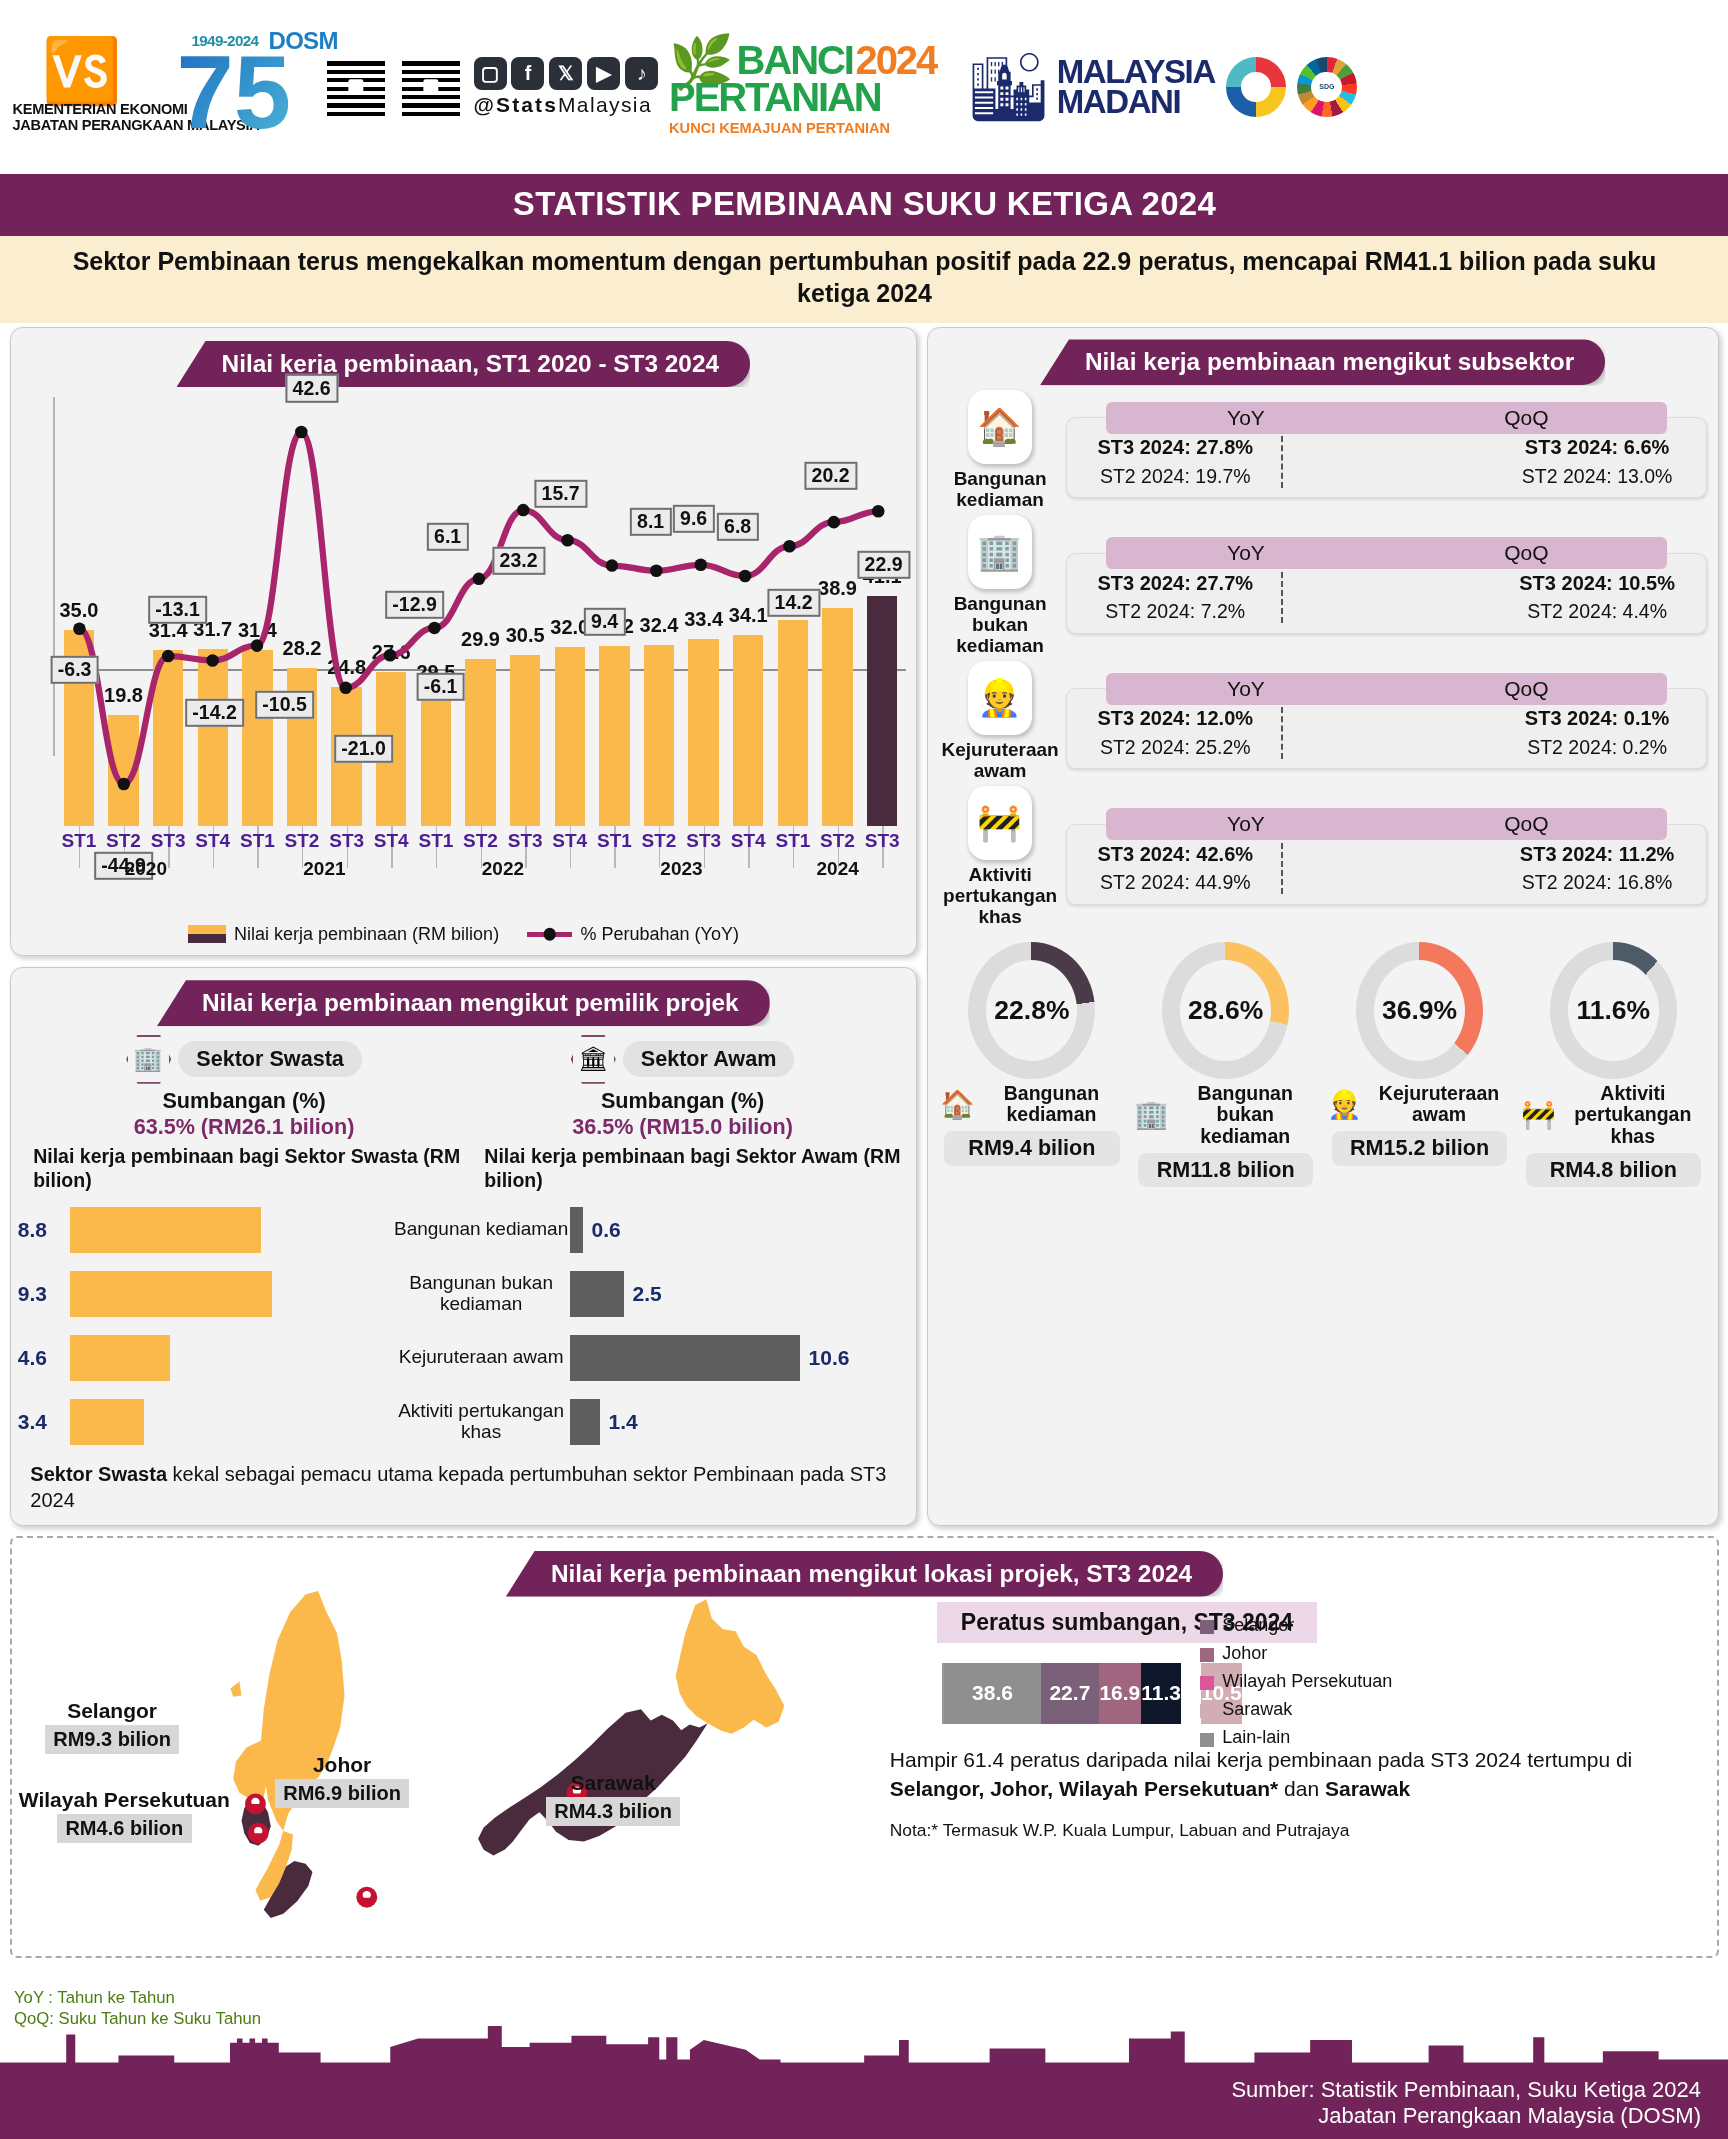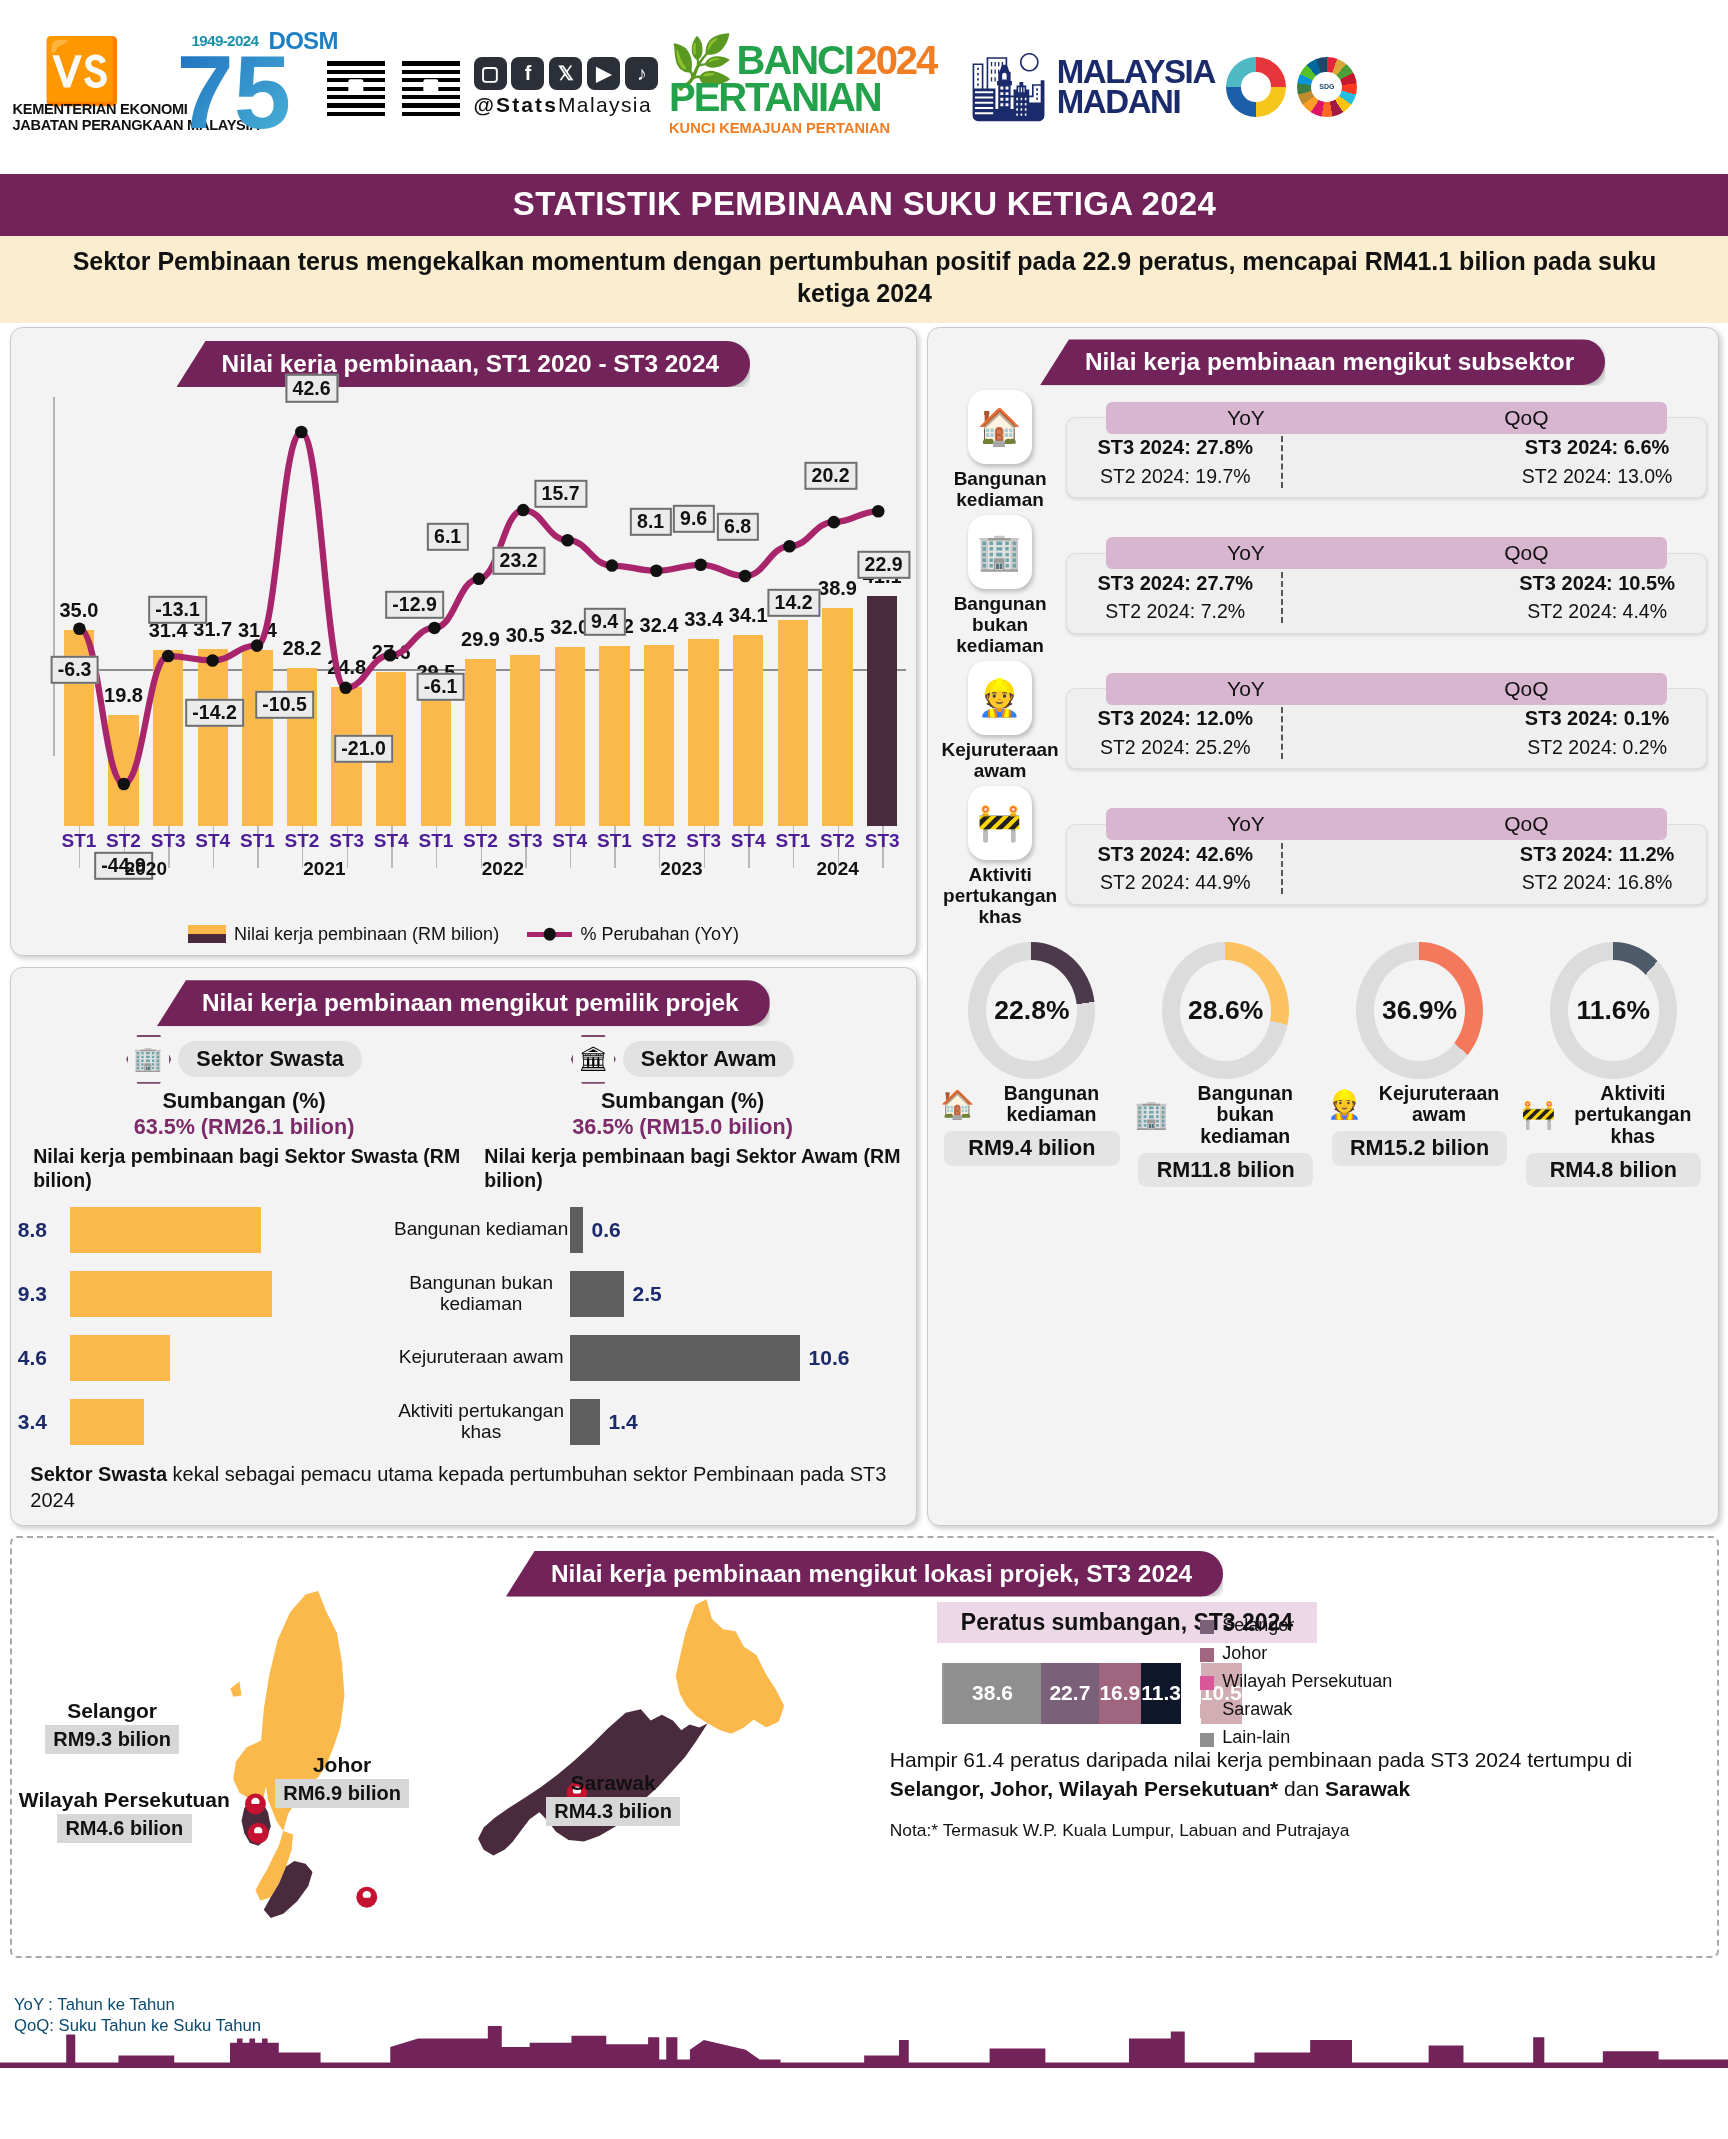--- a/index.html
+++ b/index.html
@@ -171,21 +171,21 @@
   .seg { display:flex; align-items:center; justify-content:center; color:#fff; font-size:21px; font-weight:bold; }
   .mlegend { position:absolute; left:317px; top:-47px; }
   .mlg { display:flex; align-items:flex-start; gap:8.4px; margin-bottom:8.4px; }
   .mlg .dot { width:14px; height:14px; margin-top:4.2px; flex:none;}
   .mlg .tx { font-size:18px; color:#111; line-height:1.1; }
   .mnote { font-size:21px; color:#111; line-height:1.42; margin:21px 0 0 7px; }
   .mnote b{font-weight:bold;}
   .mnote2 { font-size:17.4px; color:#111; margin:15.3px 0 0 7px; }
 
   
-  .yoynote { position:absolute; left:14px; bottom:103px; font-size:16.7px; color:#0c4a6e; line-height:1.3; }
+  .yoynote { position:absolute; left:14px; bottom:110px; font-size:16.7px; color:#4d7c0f; line-height:1.3; }
   .skyline { position:absolute; left:0; bottom:72px; width:100%; height:49px; }
   .footer { position:absolute; left:0; bottom:0; width:100%; background:#722359; color:#fff;
      text-align:right; padding:9.8px 28px 11px; }
   .footer div { font-size:22px; line-height:1.18; }
 </style>
 </head>
 <body>
 
 <div class="wrap">
 
@@ -791,14 +791,18 @@
       L330 34 L340 34 L340 28 L348 28 L348 34 L358 34 L358 28 L366 28 L366 34 L376 34 L376 28 L384 28 L384 34
       L400 34 L400 48 L460 48 L460 62 L560 62 L560 40 L600 28 L700 28 L700 10 L720 10 L720 40 L760 40 L760 34
       L820 34 L820 24 L870 24 L870 36 L930 36 L930 26 L946 26 L946 58 L956 58 L956 26 L972 26 L972 58
       L990 58 L990 44 L1010 30 L1070 44 L1090 58 L1120 58 L1120 62 L1240 62 L1240 52 L1290 52 L1290 30
       L1304 30 L1304 62 L1420 62 L1420 42 L1500 42 L1500 62 L1620 62 L1620 28 L1680 28 L1680 18
       L1700 18 L1700 62 L1800 62 L1800 48 L1880 48 L1880 30 L1940 30 L1940 62 L2050 62 L2050 38
       L2100 38 L2100 62 L2200 62 L2200 26 L2216 26 L2216 62 L2300 62 L2300 46 L2380 46 L2380 58
       L2481 58 L2481 70 Z"></path>
   </svg>
 
+  <div class="footer">
+    <div>Sumber: Statistik Pembinaan, Suku Ketiga 2024</div>
+    <div>Jabatan Perangkaan Malaysia (DOSM)</div>
+  </div>
 </div>
 
 
 </body></html>

